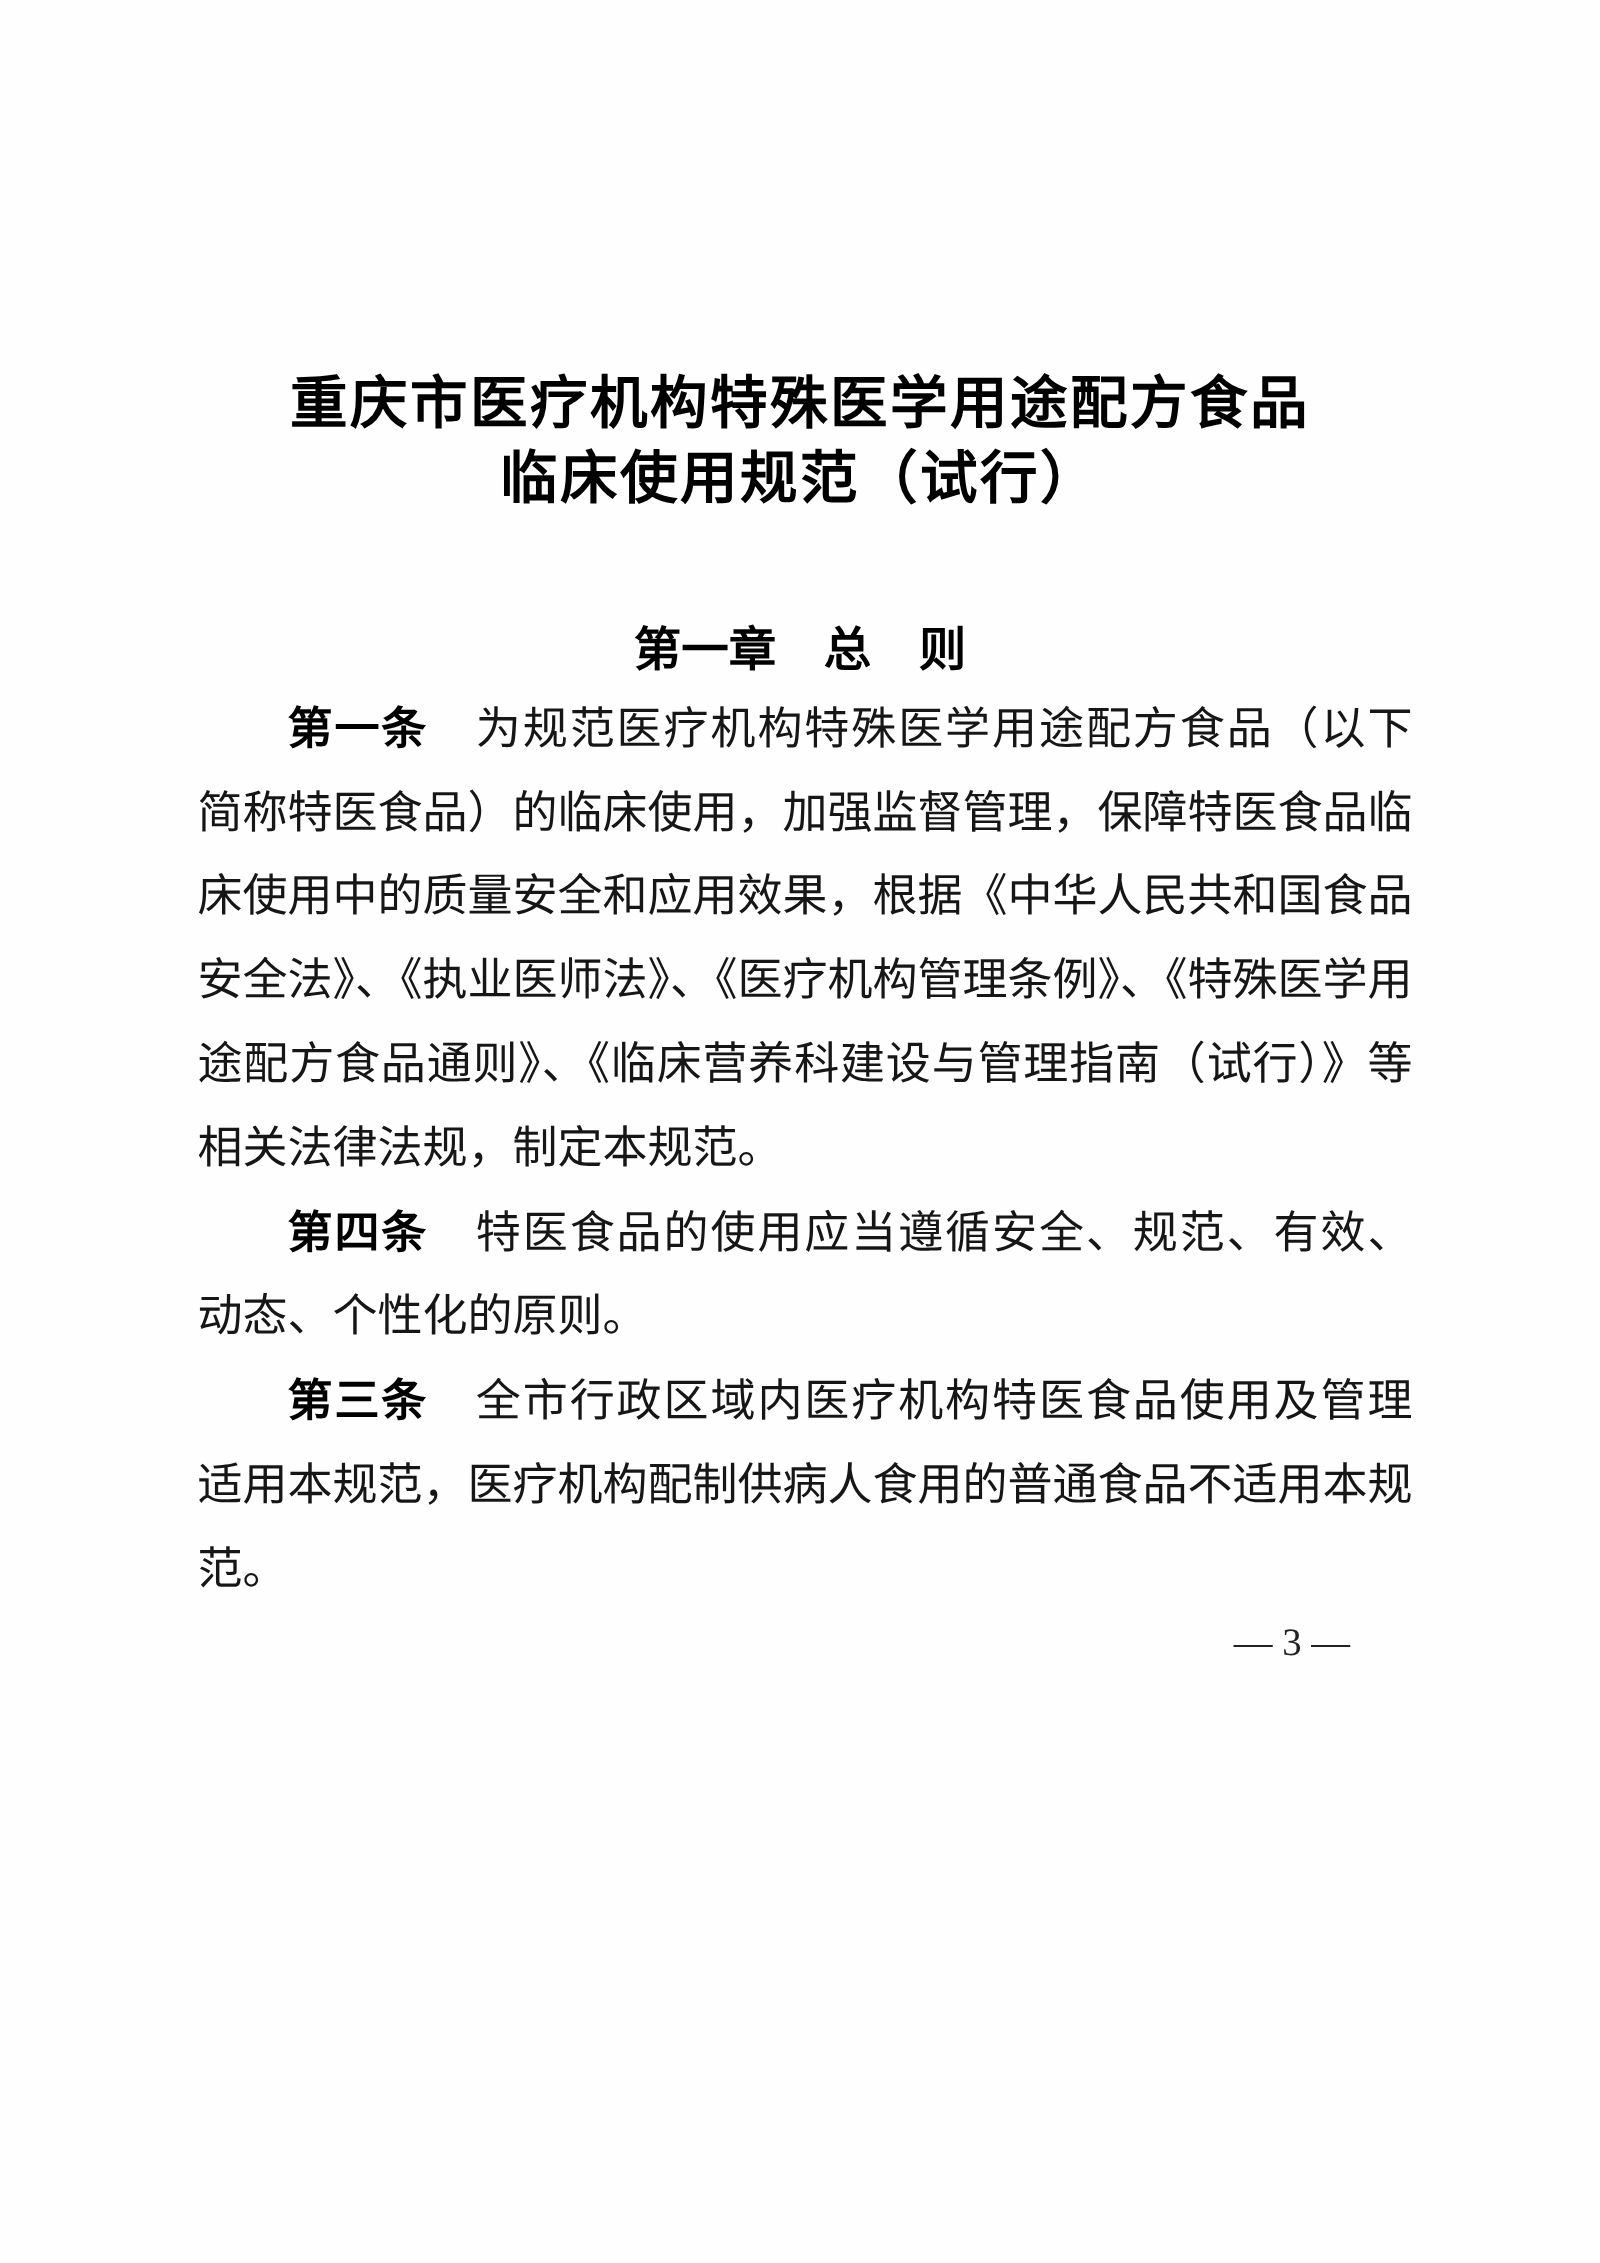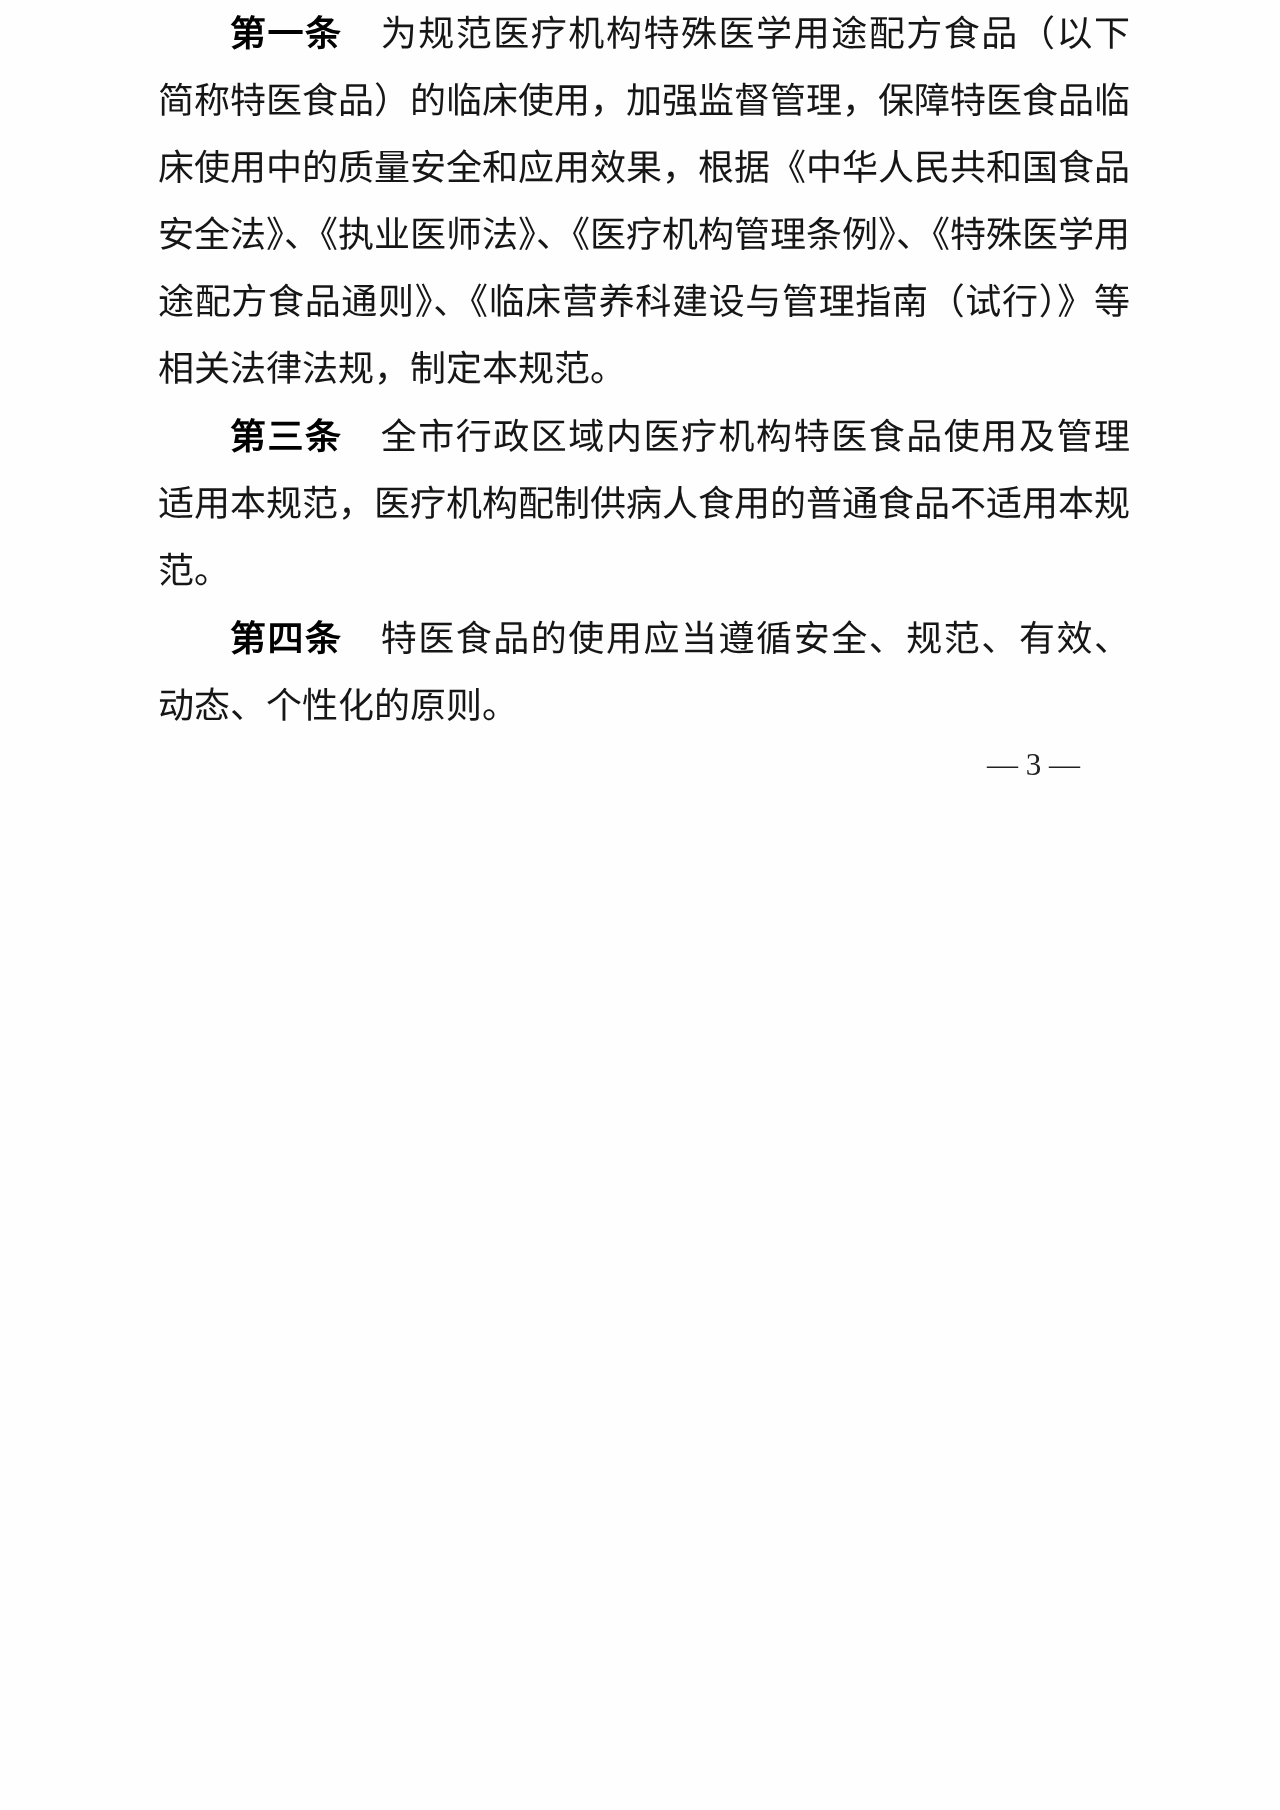--- a/index.html
+++ b/index.html
@@ -64,34 +64,39 @@
     line-height: 42px;
     color: #222222;
     font-family: "Liberation Serif", "DejaVu Serif", serif;
   }
 </style>
 </head>
 <body>
 
 <div class="page">
 
+  <h1 class="doc-title">
+    <span>重庆市医疗机构特殊医学用途配方食品</span><br>
+    <span>临床使用规范（试行）</span>
+  </h1>
 
+  <h2 class="chapter-heading">第一章　总　则</h2>
 
   <div class="content">
 
     <p class="article">
       <span class="article-label">第一条</span><span>为规范医疗机构特殊医学用途配方食品（以下简称特医食品）的临床使用，加强监督管理，保障特医食品临床使用中的质量安全和应用效果，根据《中华人民共和国食品安全法》、《执业医师法》、《医疗机构管理条例》、《特殊医学用途配方食品通则》、《临床营养科建设与管理指南（试行）》等相关法律法规，制定本规范。</span>
     </p>
 
 
     <p class="article">
-      <span class="article-label">第三条</span><span>全市行政区域内医疗机构特医食品使用及管理适用本规范，医疗机构配制供病人食用的普通食品不适用本规范。</span>
+      <span class="article-label">第四条</span><span>特医食品的使用应当遵循安全、规范、有效、动态、个性化的原则。</span>
     </p>
 
     <p class="article">
-      <span class="article-label">第四条</span><span>特医食品的使用应当遵循安全、规范、有效、动态、个性化的原则。</span>
+      <span class="article-label">第三条</span><span>全市行政区域内医疗机构特医食品使用及管理适用本规范，医疗机构配制供病人食用的普通食品不适用本规范。</span>
     </p>
 
   </div>
 
   <div class="page-number">— 3 —</div>
 
 </div>
 
 </body></html>

